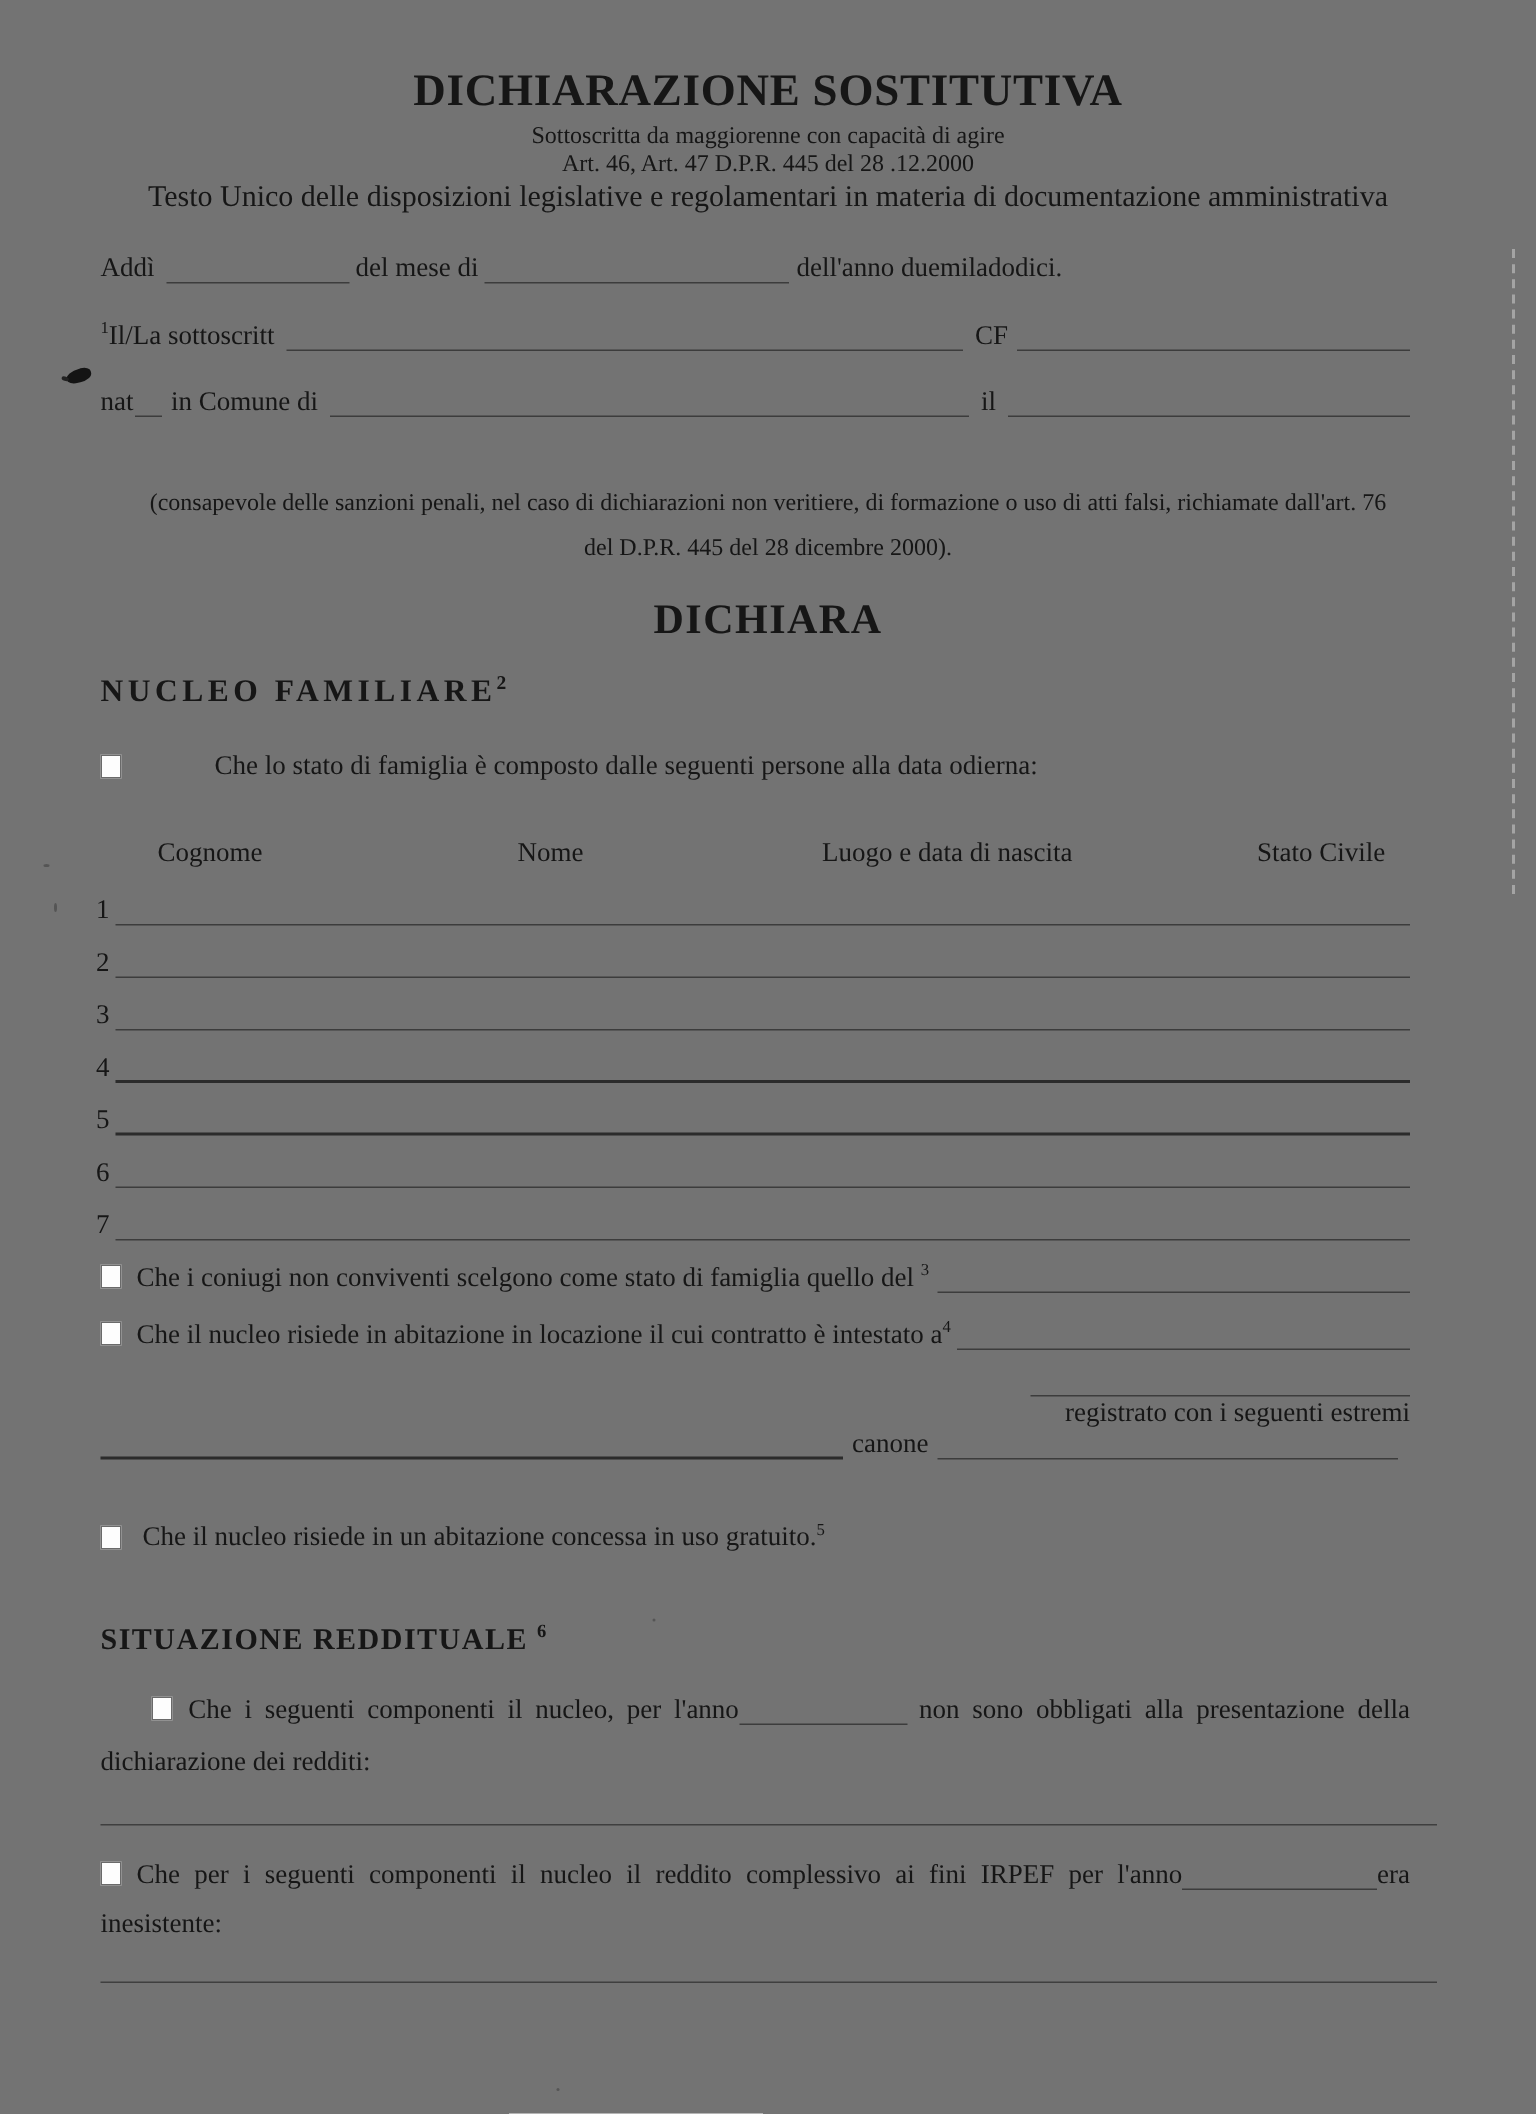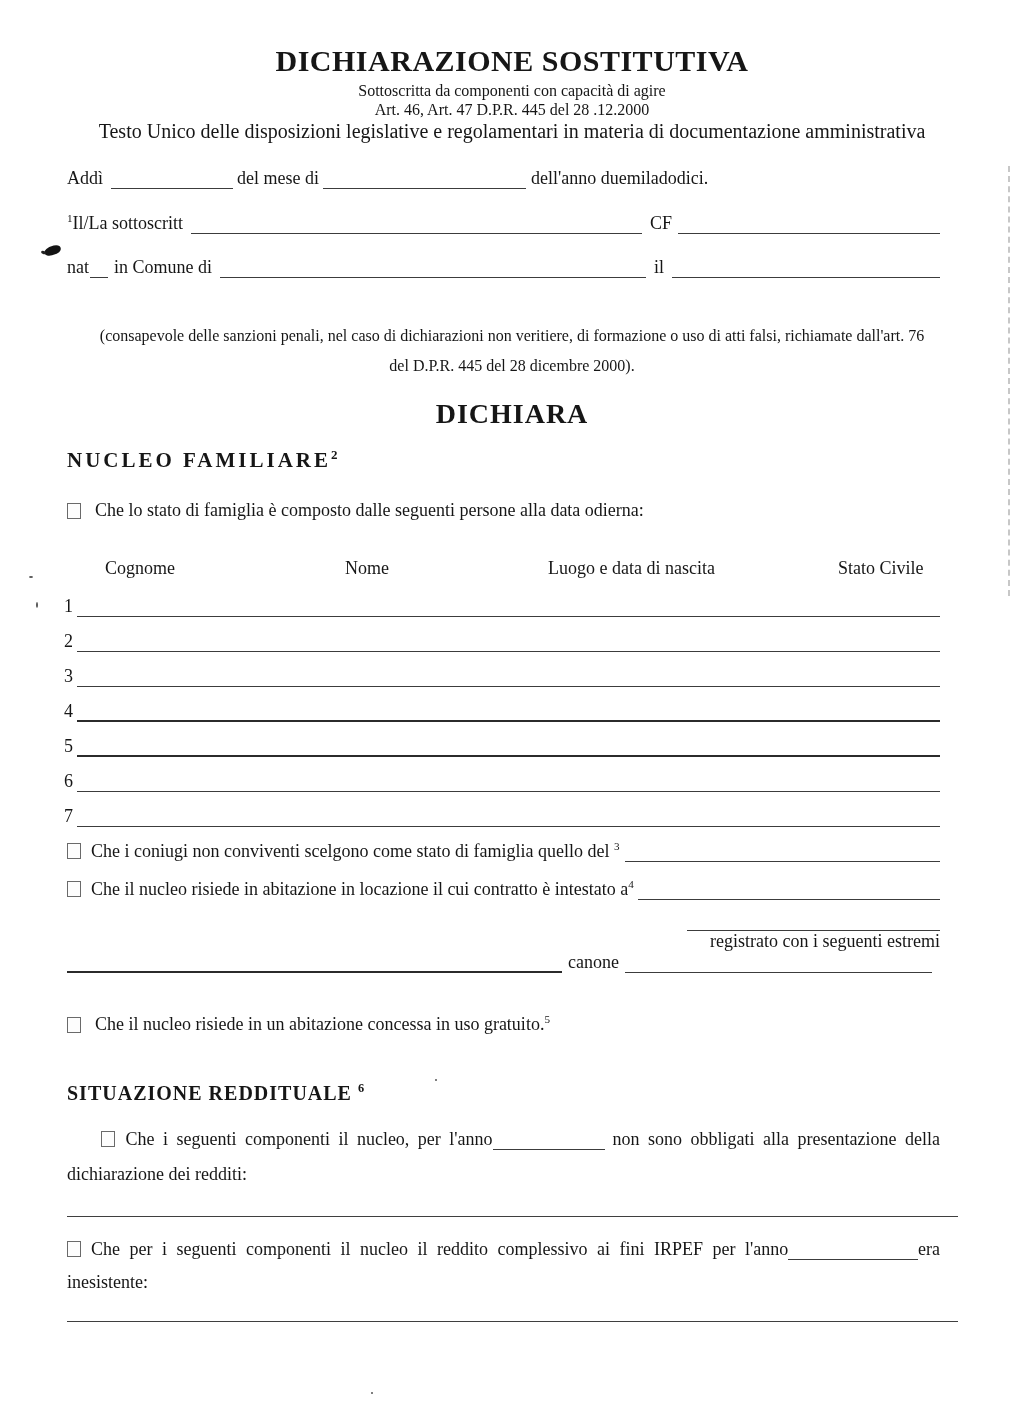--- a/index.html
+++ b/index.html
@@ -1,20 +1,20 @@
 <!DOCTYPE html>
 <html><head>
 <meta charset="utf-8">
 <style>
   html,body{margin:0;padding:0;background:#e8e8e8;}
   .page{
     position:relative;
     width:1024px;height:1409px;
     margin:0 auto;
-    background:#ffffff;
+    background:#737373;
     font-family:"Liberation Serif","DejaVu Serif",serif;
     color:#161616;
     overflow:hidden;
   }
   .abs{position:absolute;}
   .center{left:0;right:0;text-align:center;}
   .title{top:44px;font-size:30px;font-weight:bold;letter-spacing:.5px;}
   .sub1{top:82px;font-size:16px;}
   .sub2{top:101px;font-size:16px;}
   .sub3{top:120px;font-size:20px;}
@@ -46,21 +46,21 @@
   .blot{left:44px;top:246px;width:17px;height:9px;background:#141414;border-radius:65% 40% 55% 45%;transform:rotate(-14deg);}
   .blot-tail{left:41px;top:251px;width:5px;height:3px;background:#222;border-radius:50%;transform:rotate(20deg);}
   .speck{background:#555;border-radius:50%;}
 </style>
 </head>
 <body>
 
 <div class="page">
 
   <div class="abs center title">DICHIARAZIONE SOSTITUTIVA</div>
-  <div class="abs center sub1">Sottoscritta da componenti con capacità di agire</div>
+  <div class="abs center sub1">Sottoscritta da maggiorenne con capacità di agire</div>
   <div class="abs center sub2">Art. 46, Art. 47 D.P.R. 445 del 28 .12.2000</div>
   <div class="abs center sub3">Testo Unico delle disposizioni legislative e regolamentari in materia di documentazione amministrativa</div>
 
   <div class="abs body-row" style="top:167px;">
     <span class="lbl">Addì</span>
     <span class="bl" style="width:122px;margin-left:8px;"></span>
     <span class="lbl" style="margin-left:4px;">del mese di</span>
     <span class="bl" style="width:203px;margin-left:4px;"></span>
     <span class="lbl" style="margin-left:5px;">dell'anno duemiladodici.</span>
   </div>
@@ -82,21 +82,21 @@
   </div>
 
 
   <div class="abs center warn1">(consapevole delle sanzioni penali, nel caso di dichiarazioni non veritiere, di formazione o uso di atti falsi, richiamate dall'art. 76</div>
   <div class="abs center warn2">del D.P.R. 445 del 28 dicembre 2000).</div>
 
   <div class="abs center dichiara">DICHIARA</div>
 
   <div class="abs sec-head nucleo-head"><span>NUCLEO FAMILIARE</span><sup style="letter-spacing:0;">2</sup></div>
 
-  <div class="abs cbrow" style="top:500px;">
+  <div class="abs cbrow" style="top:500px;gap:48px;">
     <span class="cb"></span>
     <span style="margin-left:4px;">Che lo stato di famiglia è composto dalle seguenti persone alla data odierna:</span>
   </div>
 
   <div class="abs th" style="top:558px;left:105px;">Cognome</div>
   <div class="abs th" style="top:558px;left:345px;">Nome</div>
   <div class="abs th" style="top:558px;left:548px;">Luogo e data di nascita</div>
   <div class="abs th" style="top:558px;left:838px;">Stato Civile</div>
 
   <div class="abs num-row" style="top:596px;">

